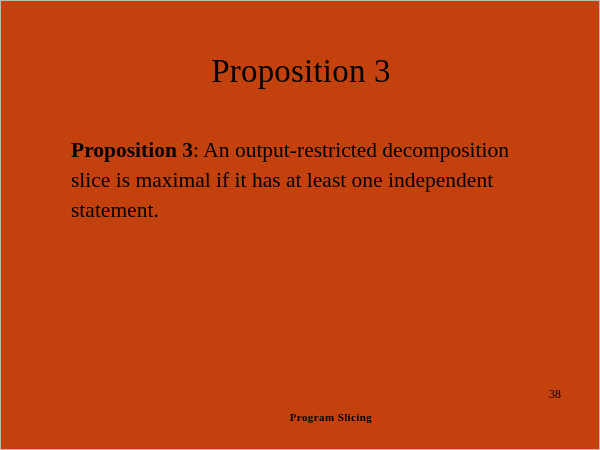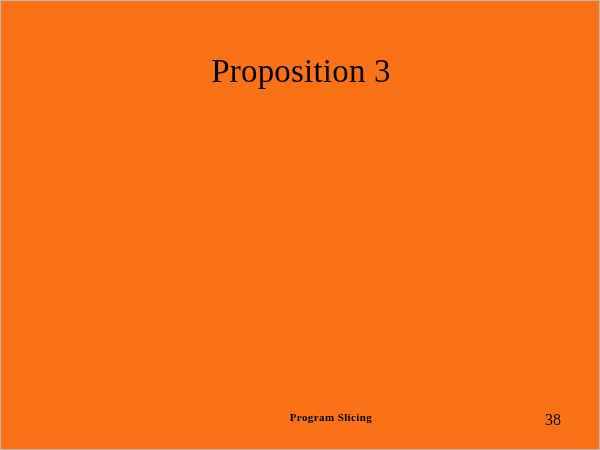--- a/index.html
+++ b/index.html
@@ -12,21 +12,21 @@
     background: #ffffff;
     font-family: "Liberation Serif", serif;
     overflow: hidden;
   }
   .slide {
     position: relative;
     width: 600px;
     height: 450px;
     box-sizing: border-box;
     border: 1px solid #b9b9b9;
-    background: #f97316;
+    background: #c2410c;
   }
   .slide-title {
     position: absolute;
     top: 52px;
     left: 0;
     width: 600px;
     text-align: center;
     font-size: 33px;
     font-weight: normal;
     letter-spacing: 0.2px;
@@ -59,33 +59,36 @@
     text-align: center;
     font-size: 11px;
     font-weight: bold;
     color: #000000;
     font-family: "Liberation Serif", serif;
     letter-spacing: 0.4px;
     margin-left: 30px;
   }
   .footer-page {
     position: absolute;
-    top: 410px;
+    top: 386px;
     right: 38px;
-    font-size: 16px;
+    font-size: 12px;
     color: #000000;
     font-family: "Liberation Serif", serif;
   }
 </style>
 </head>
 <body>
 
 <div class="slide">
 
   <div class="slide-title">Proposition 3</div>
 
+  <div class="body-block para-1">
+    <span class="lead">Proposition 3</span><span>:  An output-restricted decomposition slice is maximal if it has at least one independent statement.</span>
+  </div>
 
 
   <div class="footer-center">Program Slicing</div>
 
   <div class="footer-page">38</div>
 
 </div>
 
 </body></html>

